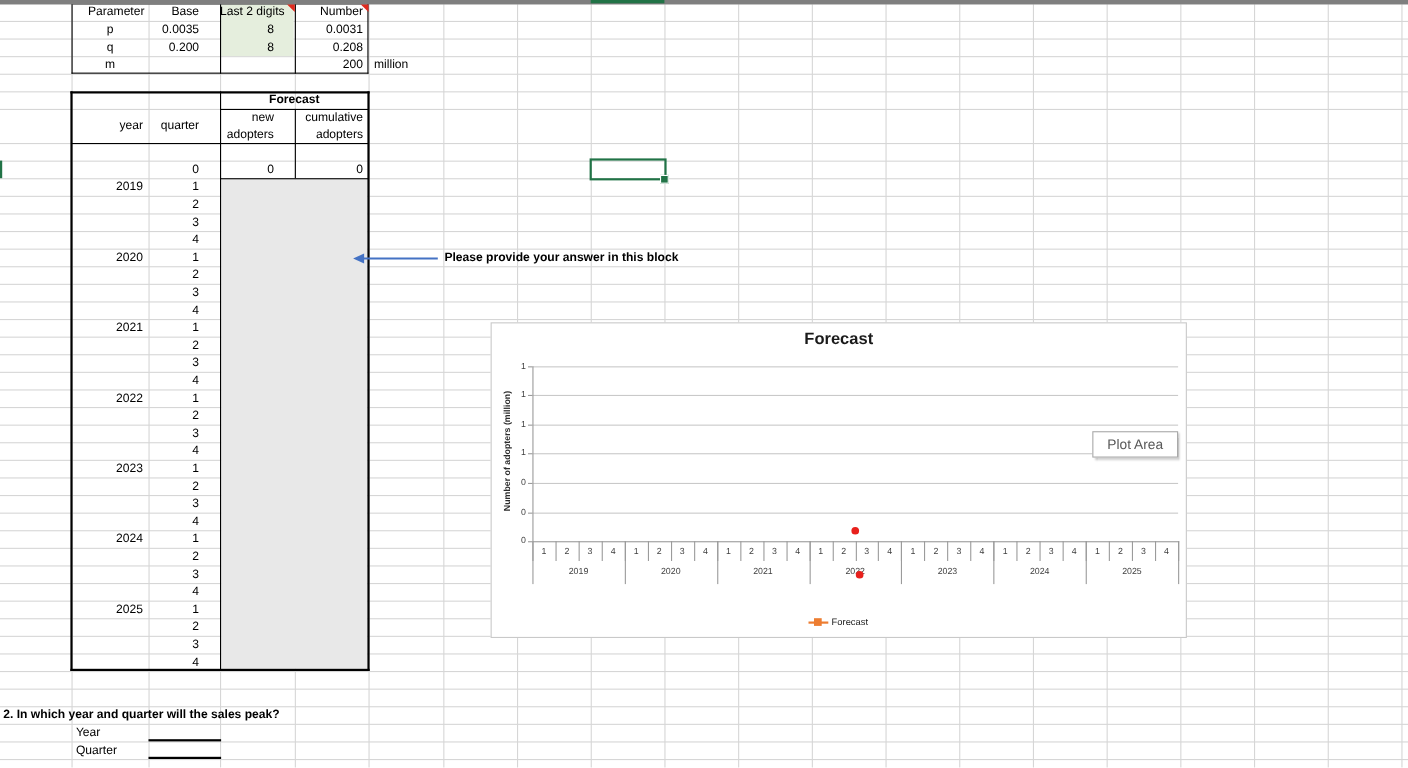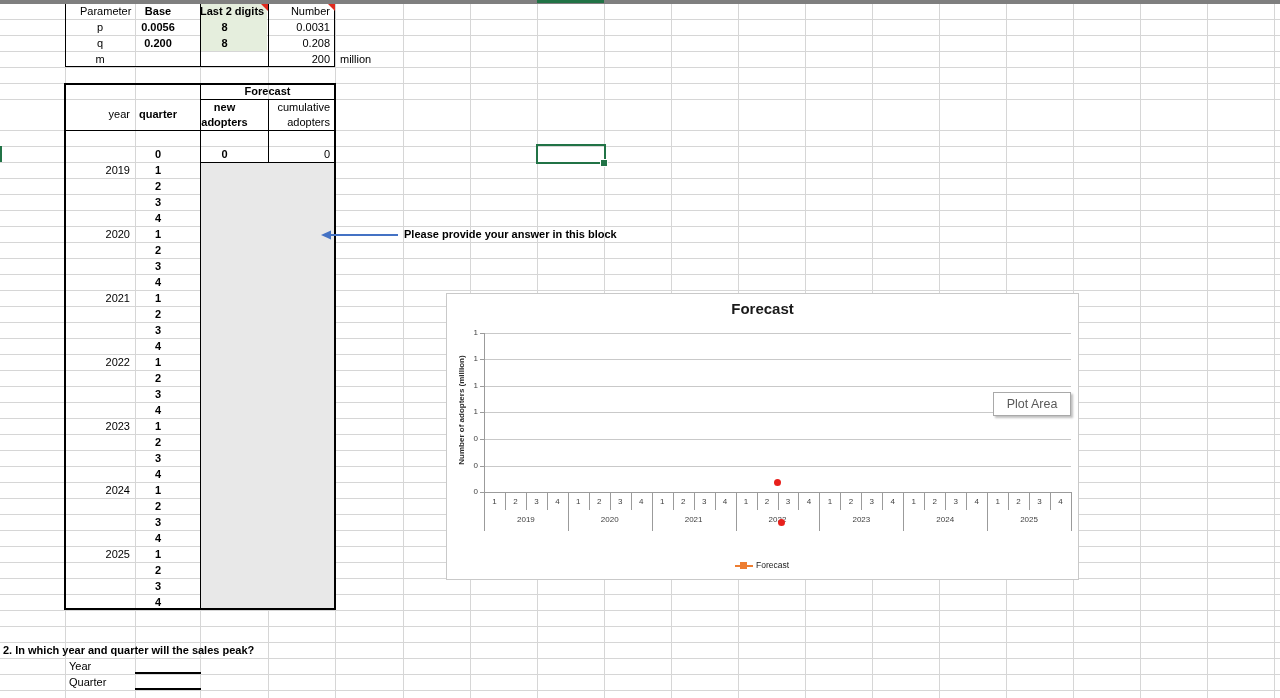--- a/index.html
+++ b/index.html
@@ -1,20 +1,20 @@
 <!DOCTYPE html>
 <html><head>
 <meta charset="utf-8">
 <style>
   html,body{margin:0;padding:0;background:#fff;}
   #sheet{position:relative;width:1280px;height:698px;overflow:hidden;
          font-family:"Liberation Sans","DejaVu Sans",sans-serif;font-size:11px;color:#000;background:#fff;}
   .abs{position:absolute;}
   .cell{position:absolute;line-height:16px;font-size:11px;white-space:nowrap;box-sizing:border-box;z-index:4;}
-  .r{text-align:center;padding-right:19px;font-weight:bold;}
+  .r{text-align:right;padding-right:19px;}
   .r4{text-align:right;padding-right:5px;}
   .c{text-align:center;}
   .l{padding-left:4px;}
   .b{font-weight:bold;}
   .grid{position:absolute;background:#d6d6d6;z-index:1;}
   .fill{position:absolute;z-index:2;}
   .bl{position:absolute;background:#000;z-index:3;}
   .two{line-height:15px;padding-top:1px;}
   .tri{position:absolute;width:0;height:0;border-left:7px solid transparent;border-top:7px solid #e02b1f;z-index:5;}
   
@@ -127,21 +127,21 @@
     <div class="fill" style="left:201px;top:4px;width:66px;height:47px;background:#E5EEDD;"></div>
 
     <div class="cell l" style="left:76px;top:3px;width:70px;height:16px;">Parameter</div>
     <div class="cell r" style="left:135px;top:3px;width:65px;height:16px;">Base</div>
     <div class="cell r" style="left:200px;top:3px;width:68px;height:16px;">Last 2 digits</div>
     <div class="cell r4" style="left:268px;top:3px;width:67px;height:16px;">Number</div>
     <div class="tri" style="left:261px;top:4px;"></div>
     <div class="tri" style="left:328px;top:4px;"></div>
 
     <div class="cell c" style="left:65px;top:19px;width:70px;height:16px;">p</div>
-    <div class="cell r" style="left:135px;top:19px;width:65px;height:16px;">0.0056</div>
+    <div class="cell r" style="left:135px;top:19px;width:65px;height:16px;">0.0035</div>
     <div class="cell r" style="left:200px;top:19px;width:68px;height:16px;">8</div>
     <div class="cell r4" style="left:268px;top:19px;width:67px;height:16px;">0.0031</div>
 
     <div class="cell c" style="left:65px;top:35px;width:70px;height:16px;">q</div>
     <div class="cell r" style="left:135px;top:35px;width:65px;height:16px;">0.200</div>
     <div class="cell r" style="left:200px;top:35px;width:68px;height:16px;">8</div>
     <div class="cell r4" style="left:268px;top:35px;width:67px;height:16px;">0.208</div>
 
     <div class="cell c" style="left:65px;top:51px;width:70px;height:16px;">m</div>
     <div class="cell r4" style="left:268px;top:51px;width:67px;height:16px;">200</div>

